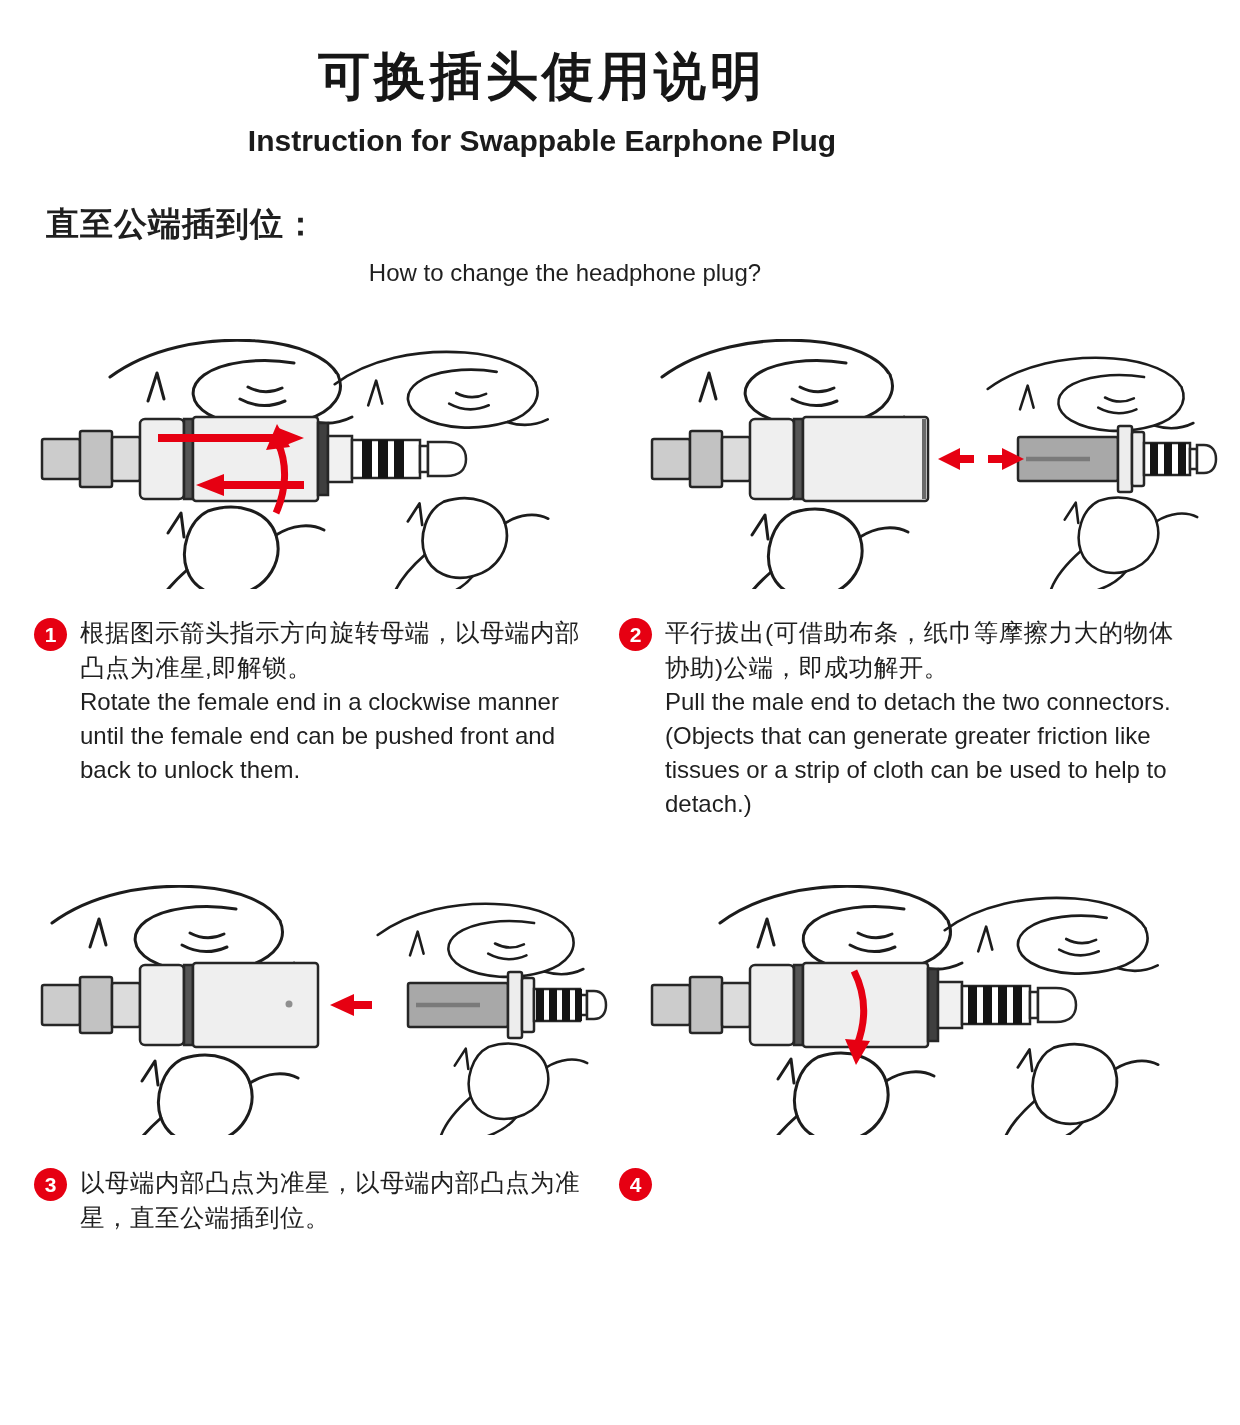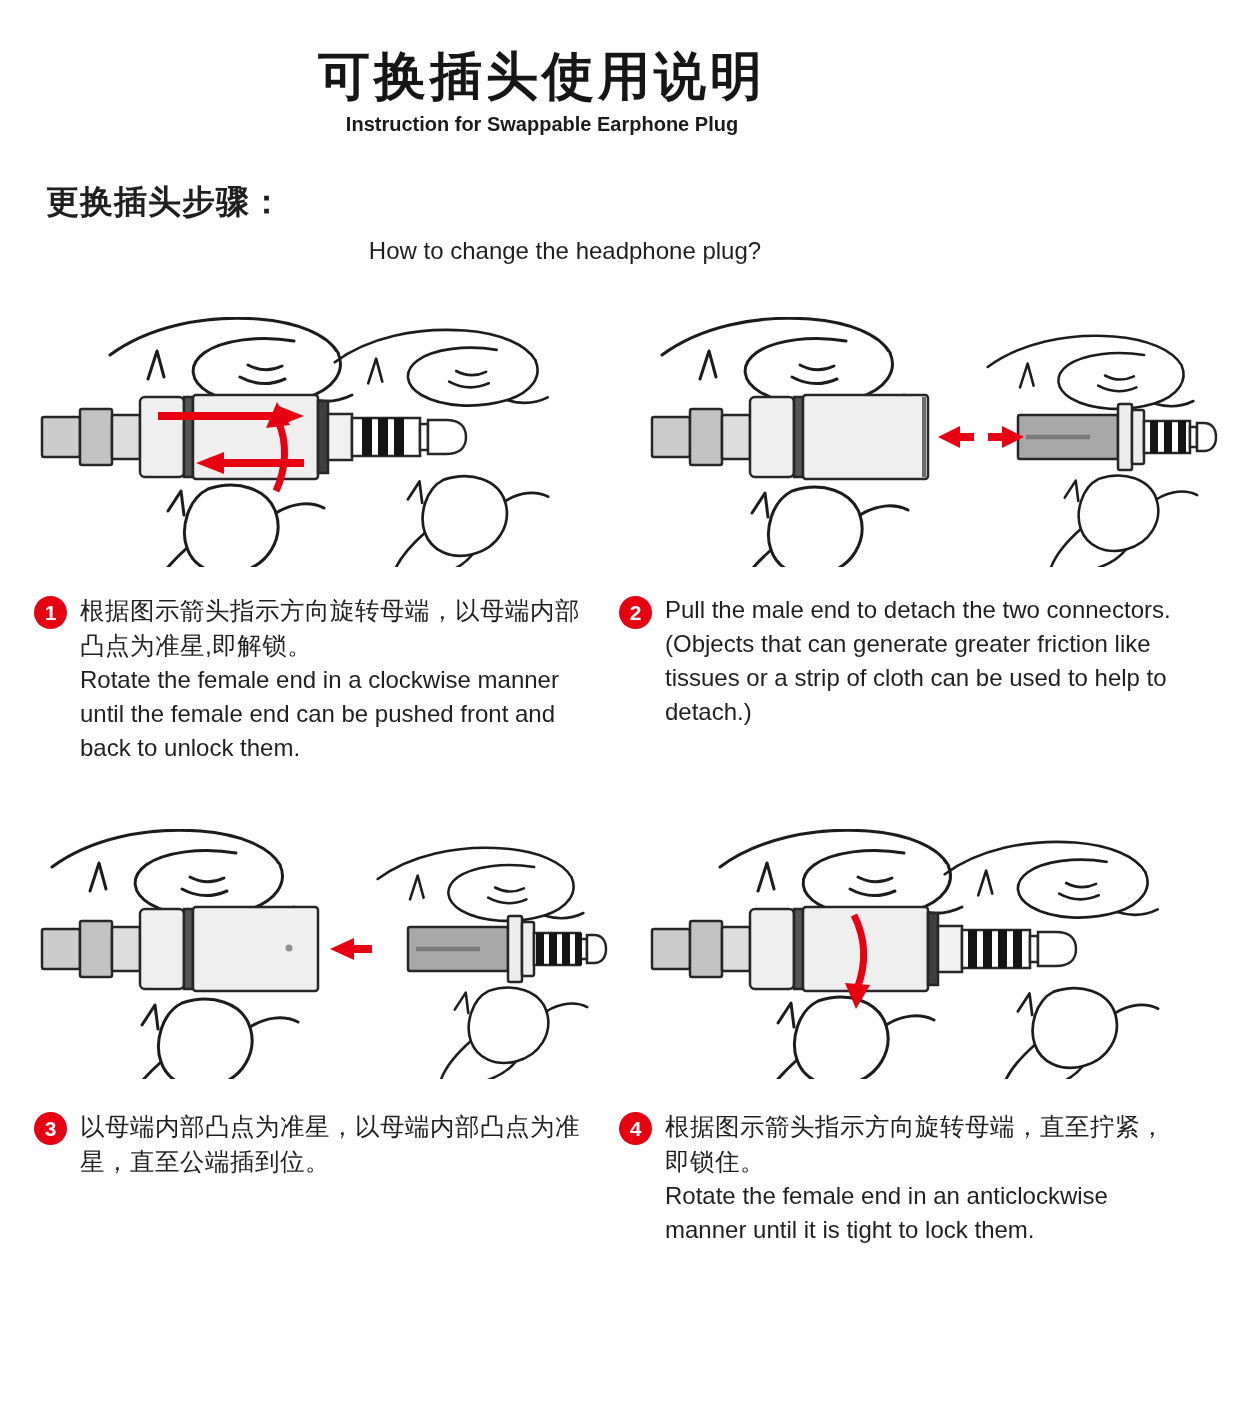--- a/index.html
+++ b/index.html
@@ -8,21 +8,21 @@
   body {
     width:1240px; height:1425px; overflow:hidden;
     font-family:"Liberation Sans","DejaVu Sans",sans-serif;
     color:var(--ink);
   }
   .page { width:1084px; height:1425px; position:relative; }
 
   
   .header { text-align:center; padding-top:42px; }
   .title-zh { font-size:52px; font-weight:700; letter-spacing:4px; color:#161616; }
-  .title-en { font-size:20px; font-weight:700; margin-top:1px; color:#1b1b1b; }
+  .title-en { font-size:30px; font-weight:700; margin-top:12px; color:#1b1b1b; }
 
   
   .section { padding:44px 0 0 46px; }
   .section-zh { font-size:33px; font-weight:700; letter-spacing:1px; }
   .section-en { font-size:24px; font-weight:400; margin-top:12px;text-align:center; }
 
   
   .diagram-row { display:grid; grid-template-columns:620px 620px; margin-top:52px; }
   .diagram-row.second { margin-top:64px; }
   .diagram-cell { padding-left:28px; }
@@ -96,21 +96,21 @@
 </svg>
 
 <div class="page">
 
   <div class="header">
     <div class="title-zh">可换插头使用说明</div>
     <div class="title-en">Instruction for Swappable Earphone Plug</div>
   </div>
 
   <div class="section">
-    <div class="section-zh">更换插头步骤：</div>
+    <div class="section-zh">直至公端插到位：</div>
     <div class="section-en">How to change the headphone plug?</div>
   </div>
 
   <div class="diagram-row">
     <div class="diagram-cell">
       <svg width="580" height="250" viewBox="0 0 580 250">
         <g>
           <use href="#fingerTop" transform="translate(80,-2)"></use>
           <use href="#fingerTop" transform="translate(305,10) scale(0.88)"></use>
           <use href="#thumbBottom" transform="translate(118,158)"></use>
@@ -171,20 +171,21 @@
     <div class="step">
       <div class="badge">1</div>
       <div class="step-body">
         <div class="step-zh">根据图示箭头指示方向旋转母端，以母端内部凸点为准星,即解锁。</div>
         <div class="step-en">Rotate the female end in a clockwise manner until the female end can be pushed front and back to unlock them.</div>
       </div>
     </div>
     <div class="step">
       <div class="badge">2</div>
       <div class="step-body">
+        <div class="step-zh">平行拔出(可借助布条，纸巾等摩擦力大的物体协助)公端，即成功解开。</div>
         <div class="step-en">Pull the male end to detach the two connectors. (Objects that can generate greater friction like tissues or a strip of cloth can be used to help to detach.)</div>
       </div>
     </div>
   </div>
 
   <div class="diagram-row second">
     <div class="diagram-cell">
       <svg width="580" height="250" viewBox="0 0 580 250">
         <g>
           <use href="#fingerTop" transform="translate(22,-2)"></use>
@@ -241,20 +242,16 @@
 
   <div class="steps-row second">
     <div class="step">
       <div class="badge">3</div>
       <div class="step-body">
         <div class="step-zh">以母端内部凸点为准星，以母端内部凸点为准星，直至公端插到位。</div>
       </div>
     </div>
     <div class="step">
       <div class="badge">4</div>
-      <div class="step-body">
-        <div class="step-zh">根据图示箭头指示方向旋转母端，直至拧紧，即锁住。</div>
-        <div class="step-en">Rotate the female end in an anticlockwise manner until it is tight to lock them.</div>
-      </div>
     </div>
   </div>
 
 </div>
 
 </body></html>

